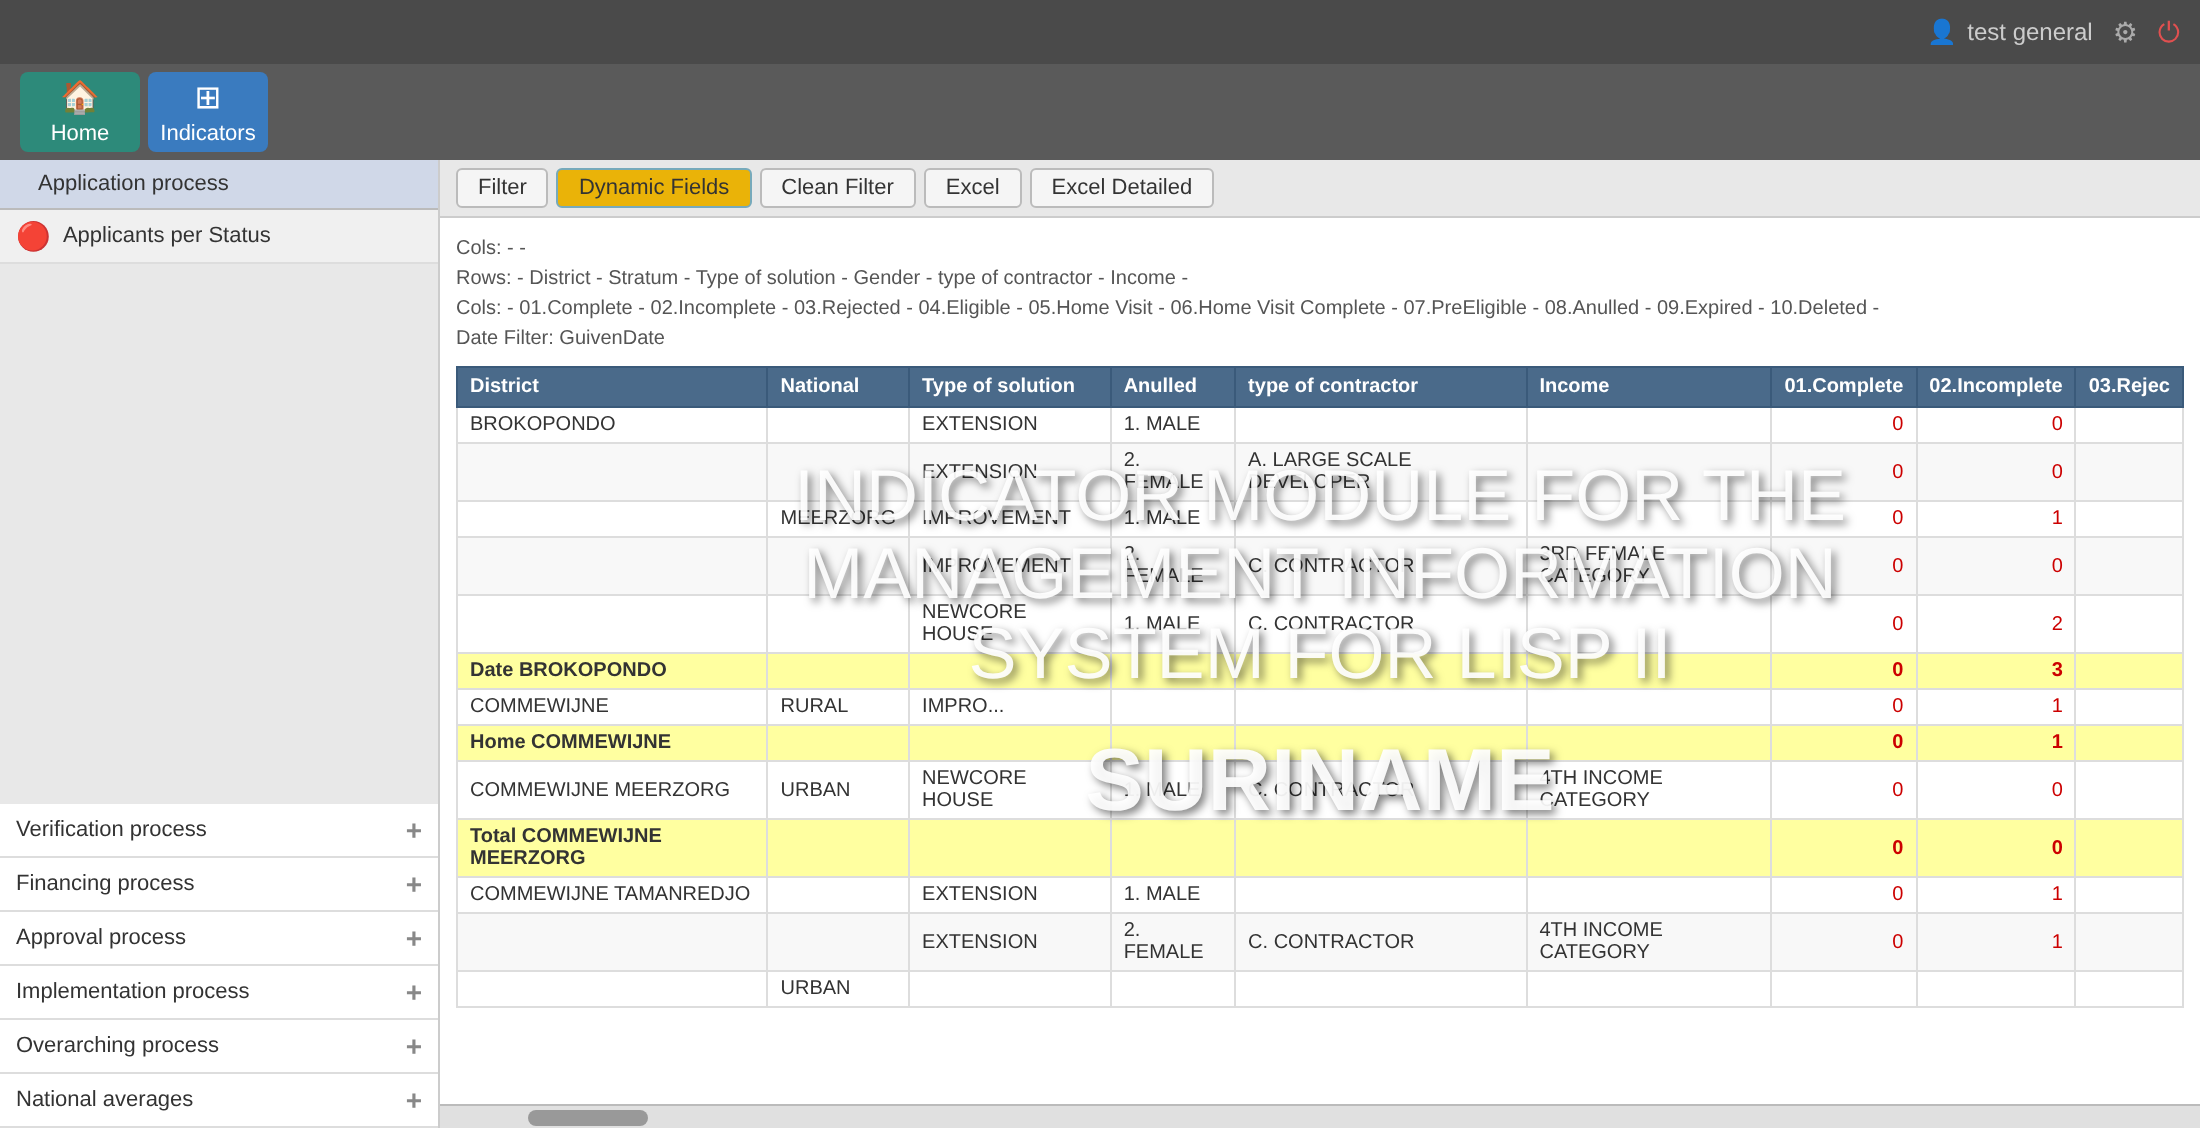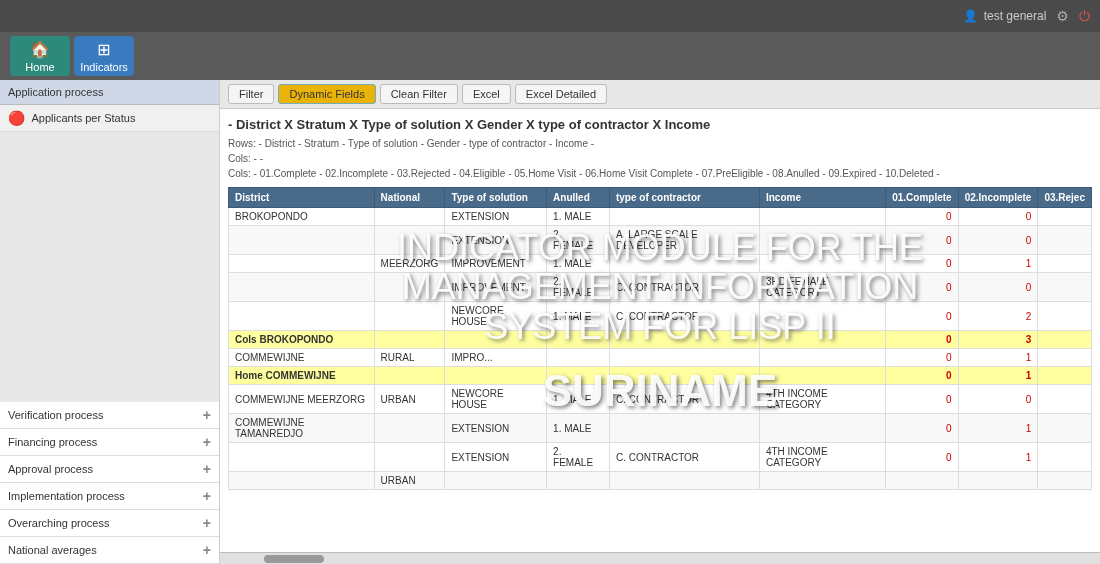--- a/index.html
+++ b/index.html
@@ -54,21 +54,21 @@
     .sidebar {
       width: 220px;
       background: #e8e8e8;
       border-right: 1px solid #ccc;
       display: flex;
       flex-direction: column;
       overflow-y: auto;
     }
     .sidebar-section-header {
       background: #d0d8e8;
-      padding: 6px 8px;
+      padding: 6px 19px;
       font-size: 11px;
       color: #333;
       border-bottom: 1px solid #bbb;
     }
     .sidebar-item {
       display: flex;
       align-items: center;
       padding: 5px 8px;
       border-bottom: 1px solid #ddd;
       cursor: pointer;
@@ -278,24 +278,24 @@
     <div class="toolbar">
       <button class="toolbar-btn">Filter</button>
       <button class="toolbar-btn active">Dynamic Fields</button>
       <button class="toolbar-btn">Clean Filter</button>
       <button class="toolbar-btn">Excel</button>
       <button class="toolbar-btn">Excel Detailed</button>
     </div>
 
     <div class="report-area">
       <div class="report-header">
-        <div class="report-title">- District X Stratum X Type of solution X Gender X type of contractor X Income</div>
+        <div class="report-meta">Cols: - -</div>
         <div class="report-meta">Rows: - District - Stratum - Type of solution - Gender - type of contractor - Income -</div>
-        <div class="report-meta">Cols: - -</div>
         <div class="report-meta">Cols: - 01.Complete - 02.Incomplete - 03.Rejected - 04.Eligible - 05.Home Visit - 06.Home Visit Complete - 07.PreEligible - 08.Anulled - 09.Expired - 10.Deleted -</div>
+        <div class="report-meta">Date Filter: GuivenDate</div>
       </div>
 
       <table class="data-table">
         <thead>
           <tr>
             <th>District</th>
             <th>National</th>
             <th>Type of solution</th>
             <th>Anulled</th>
             <th>type of contractor</th>
@@ -355,21 +355,21 @@
               <td></td>
               <td>NEWCORE HOUSE</td>
               <td>1. MALE</td>
               <td>C. CONTRACTOR</td>
               <td></td>
               <td class="num">0</td>
               <td class="num">2</td>
               <td class="num"></td>
             </tr>
             <tr class="total-row">
-              <td>Cols BROKOPONDO</td>
+              <td>Date BROKOPONDO</td>
               <td></td>
               <td></td>
               <td></td>
               <td></td>
               <td></td>
               <td class="num">0</td>
               <td class="num">3</td>
               <td class="num"></td>
             </tr>
             <tr>
@@ -398,20 +398,31 @@
               <td>COMMEWIJNE MEERZORG</td>
               <td>URBAN</td>
               <td>NEWCORE HOUSE</td>
               <td>1. MALE</td>
               <td>C. CONTRACTOR</td>
               <td>4TH INCOME CATEGORY</td>
               <td class="num">0</td>
               <td class="num">0</td>
               <td class="num"></td>
             </tr>
+            <tr class="total-row">
+              <td>Total COMMEWIJNE MEERZORG</td>
+              <td></td>
+              <td></td>
+              <td></td>
+              <td></td>
+              <td></td>
+              <td class="num">0</td>
+              <td class="num">0</td>
+              <td class="num"></td>
+            </tr>
             <tr>
               <td>COMMEWIJNE TAMANREDJO</td>
               <td></td>
               <td>EXTENSION</td>
               <td>1. MALE</td>
               <td></td>
               <td></td>
               <td class="num">0</td>
               <td class="num">1</td>
               <td class="num"></td>

